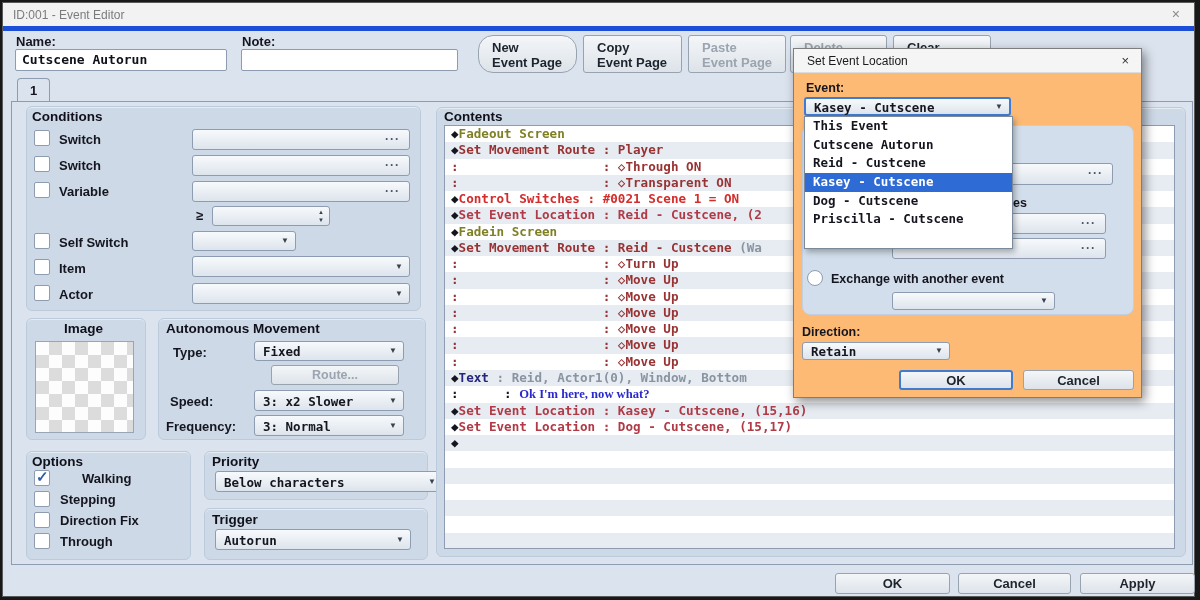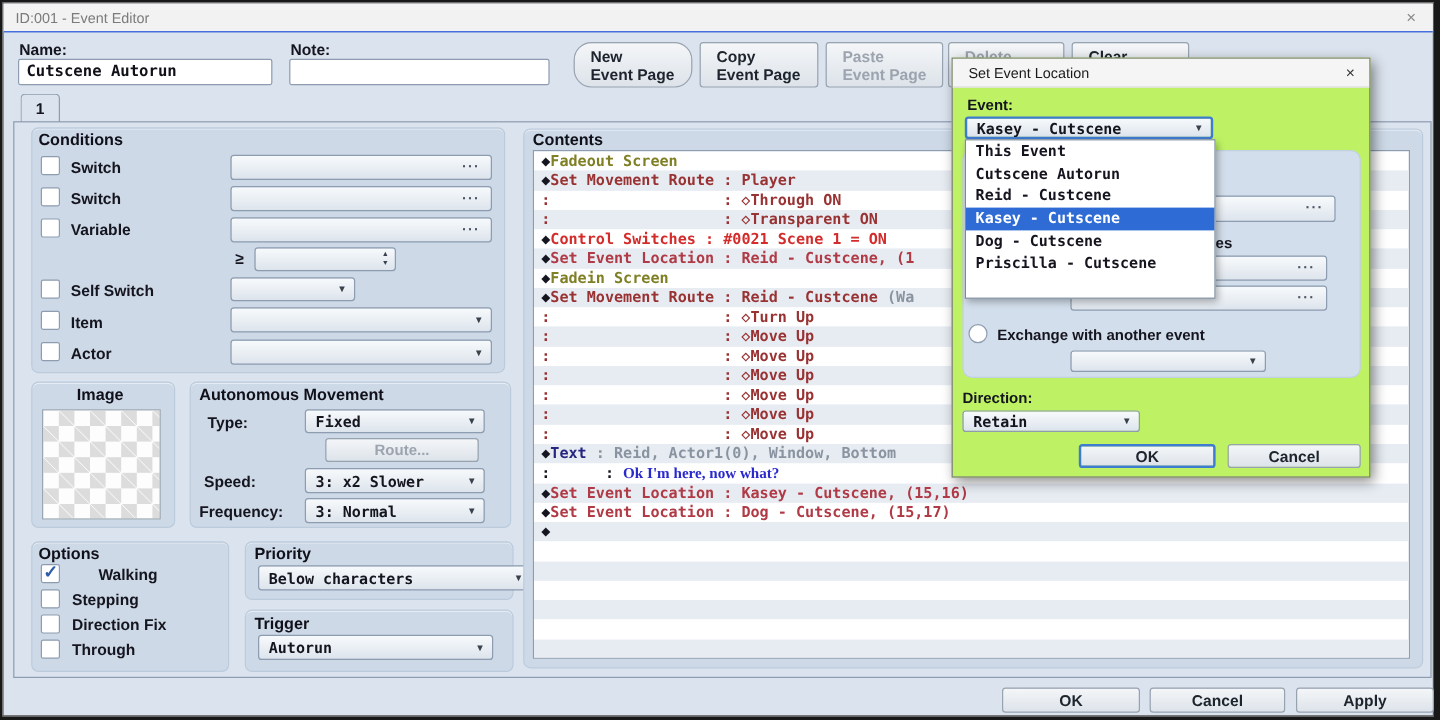--- a/index.html
+++ b/index.html
@@ -2,21 +2,21 @@
 <html><head>
 <meta charset="utf-8">
 <style>
   html,body{margin:0;padding:0;}
   body{width:1200px;height:600px;background:#181818;position:relative;overflow:hidden;
        font-family:"Liberation Sans",sans-serif;}
   #stage{position:absolute;left:0;top:0;width:1200px;height:600px;}
   .window{position:absolute;left:2px;top:2px;width:1193px;height:595px;background:#dbe3ee;
           border:1px solid #5a5a5a;box-sizing:border-box;}
   .titlebar{position:absolute;left:0;top:0;width:100%;height:23px;background:#f2f2f2;
-            border-bottom:1px solid #1d4ed8;}
+            border-bottom:5px solid #1d4ed8;}
   .titlebar .ttl{position:absolute;left:10px;top:5px;font-size:12px;color:#7b7b7b;}
   .titlebar .wclose{position:absolute;right:14px;top:3px;font-size:14px;color:#8a8a8a;cursor:default;}
   .lbl{position:absolute;font-weight:bold;font-size:13px;color:#15151f;white-space:nowrap;}
   .lbl-sm{font-size:12.5px;}
   .ptitle{position:absolute;font-weight:bold;font-size:13.5px;color:#10101a;white-space:nowrap;}
   .mono{font-family:"DejaVu Sans Mono",monospace;font-weight:bold;}
   .panel{position:absolute;background:#cdd9e7;border:1px solid #bccbdc;border-radius:6px;
          box-sizing:border-box;box-shadow:0 1px 0 rgba(255,255,255,.5) inset;}
   .input{position:absolute;background:#fff;border:1px solid #8d9cb0;border-radius:2px;
          box-sizing:border-box;font-size:13px;padding:2px 6px;color:#101018;}
@@ -51,21 +51,21 @@
      background-size:26px 26px;background-position:0 0,13px 13px;}
   
   #contents-list{position:absolute;left:441px;top:122px;width:731px;height:424px;background:#fff;
      border:1px solid #8d9cb0;box-sizing:border-box;overflow:hidden;}
   .crow{height:16.27px;line-height:16.3px;white-space:pre;padding-left:6px;
         font-family:"DejaVu Sans Mono",monospace;font-weight:bold;font-size:12.6px;}
   .crow:nth-child(even){background:#e7ecf3;}
   .pln{color:#15151f;} .scr{color:#7f7f24;margin-top:40px;} .mov{color:#993333;} .sw{color:#d42b2b;}
   .loc{color:#b03a45;} .txt{color:#26267f;} .par{color:#8a94a0;} .msg{color:#2929cc;font-family:Liberation Serif, serif;}
   
-  .dialog{position:absolute;left:793px;top:48px;width:349px;height:350px;background:#bef264;
+  .dialog{position:absolute;left:793px;top:48px;width:349px;height:350px;background:#fdba74;
           border:1px solid #7e7e7e;box-sizing:border-box;box-shadow:3px 4px 10px rgba(0,0,0,.45);}
   .dialog .dtitlebar{position:absolute;left:0;top:0;width:100%;height:23px;background:#f5f5f5;
           border-bottom:1px solid #dcdcdc;}
   .dialog .dttl{position:absolute;left:13px;top:5px;font-size:12px;color:#1a1a1a;}
   .dialog .dclose{position:absolute;right:12px;top:4px;font-size:13px;color:#333;}
   .focusring{border:2px solid #3f7bd0 !important;}
   .droplist{position:absolute;left:10px;top:67px;width:209px;height:133px;background:#fff;
             border:1px solid #7a8a9c;box-sizing:border-box;box-shadow:2px 3px 6px rgba(0,0,0,.3);}
   .opt{height:18.7px;line-height:18.7px;padding-left:8px;font-family:"DejaVu Sans Mono",monospace;
        font-weight:bold;font-size:12.5px;color:#15151f;white-space:nowrap;}
@@ -216,21 +216,21 @@
     </div>
 
     <div class="panel" style="left:433px;top:104px;width:750px;height:450px;"></div>
     <span class="ptitle" style="left:441px;top:106px;">Contents</span>
     <div id="contents-list">
         <div class="crow"><span class="pln">◆</span><span class="scr">Fadeout Screen</span></div>
         <div class="crow"><span class="pln">◆</span><span class="mov">Set Movement Route : Player</span></div>
         <div class="crow"><span class="mov">:                   : ◇Through ON</span></div>
         <div class="crow"><span class="mov">:                   : ◇Transparent ON</span></div>
         <div class="crow"><span class="pln">◆</span><span class="sw">Control Switches : #0021 Scene 1 = ON</span></div>
-        <div class="crow"><span class="pln">◆</span><span class="loc">Set Event Location : Reid - Custcene, (1</span></div>
+        <div class="crow"><span class="pln">◆</span><span class="loc">Set Event Location : Reid - Custcene, (2</span></div>
         <div class="crow"><span class="pln">◆</span><span class="scr">Fadein Screen</span></div>
         <div class="crow"><span class="pln">◆</span><span class="mov">Set Movement Route : Reid - Custcene </span><span class="par">(Wa</span></div>
         <div class="crow"><span class="mov">:                   : ◇Turn Up</span></div>
         <div class="crow"><span class="mov">:                   : ◇Move Up</span></div>
         <div class="crow"><span class="mov">:                   : ◇Move Up</span></div>
         <div class="crow"><span class="mov">:                   : ◇Move Up</span></div>
         <div class="crow"><span class="mov">:                   : ◇Move Up</span></div>
         <div class="crow"><span class="mov">:                   : ◇Move Up</span></div>
         <div class="crow"><span class="mov">:                   : ◇Move Up</span></div>
         <div class="crow"><span class="pln">◆</span><span class="txt">Text</span><span class="par"> : Reid, Actor1(0), Window, Bottom</span></div>

